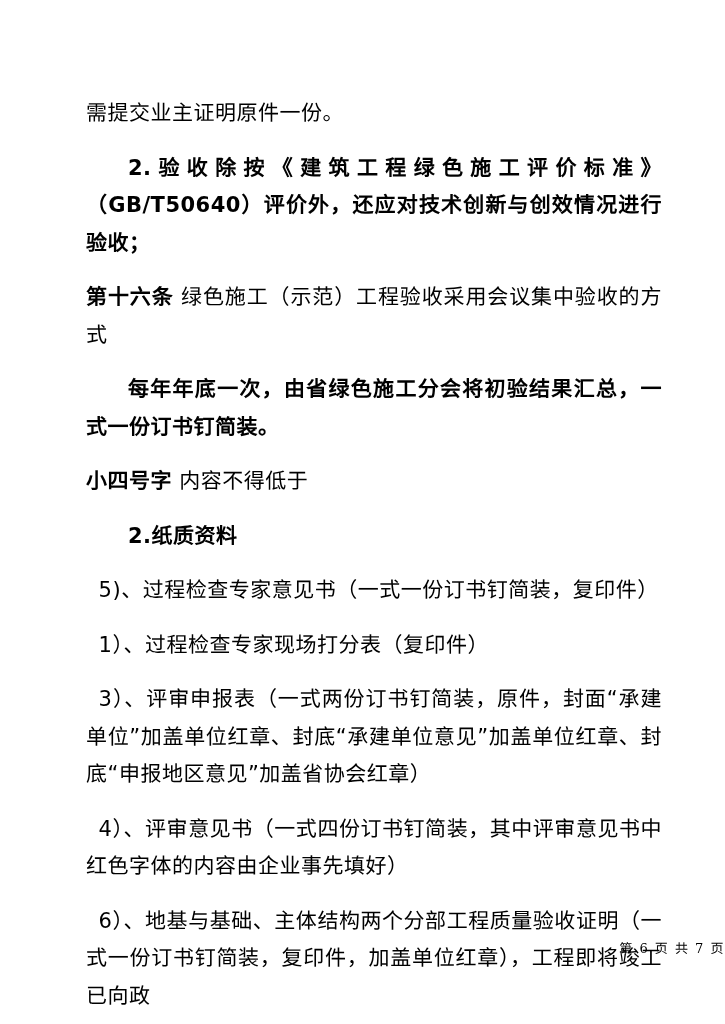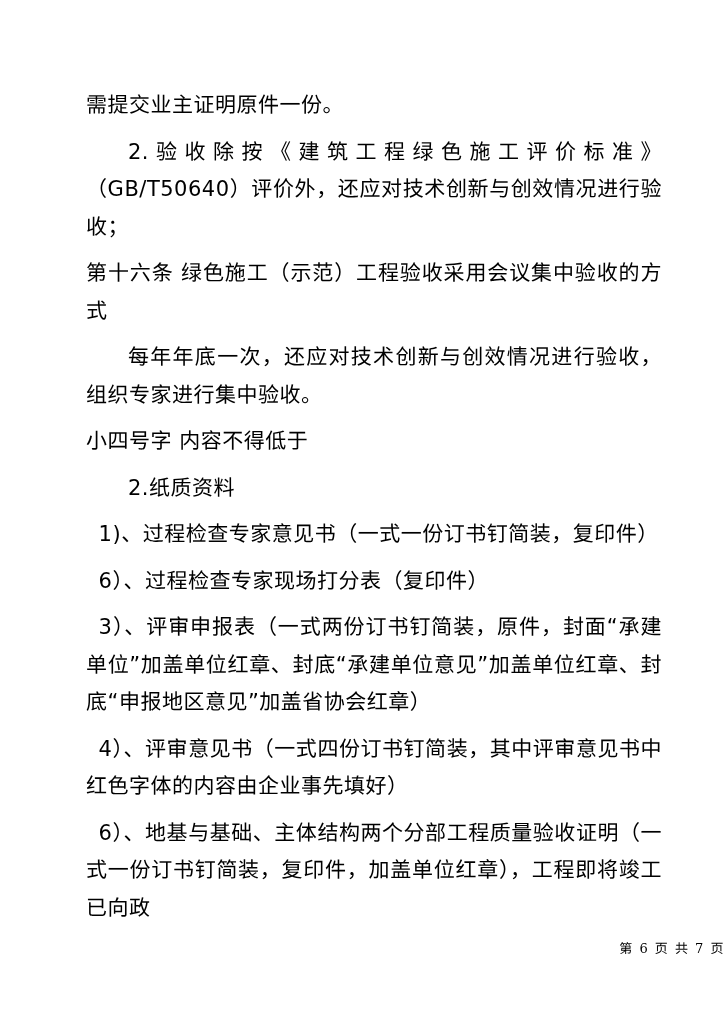--- a/index.html
+++ b/index.html
@@ -22,29 +22,29 @@
   }
   .doc-content {
     position: absolute;
     left: 86px;
     right: 63px;
     top: 78px;
   }
   .para {
     font-size: 21px;
     line-height: 37.5px;
-    margin: 9px 0;
+    margin: 17px 0;
     text-align: justify;
     text-justify: inter-ideograph;
     letter-spacing: 0.5px;
   }
   .flush  { text-indent: 0; }
-  .indent { text-indent: 2em; }
+  .indent { text-indent: 2em; font-weight: bold; }
   .item   { text-indent: 0.6em; }
-  .bold-prefix { font-weight: normal; }
+  .bold-prefix { font-weight: bold; }
   .page-footer {
     position: absolute;
     left: 0;
     right: 0;
     top: 938px;
     text-align: right;
     font-family: "DejaVu Serif", serif;
     font-size: 13px;
     letter-spacing: 1.5px;
     color: #000000;
@@ -56,30 +56,30 @@
 <div class="doc-page">
 
   <div class="doc-content">
 
     <p class="para flush"><span>需提交业主证明原件一份。</span></p>
 
     <p class="para indent"><span>2.验收除按《建筑工程绿色施工评价标准》（GB/T50640）评价外，还应对技术创新与创效情况进行验收；</span></p>
 
     <p class="para flush"><span class="bold-prefix">第十六条</span><span> 绿色施工（示范）工程验收采用会议集中验收的方式</span></p>
 
-    <p class="para indent"><span>每年年底一次，还应对技术创新与创效情况进行验收，组织专家进行集中验收。</span></p>
+    <p class="para indent"><span>每年年底一次，由省绿色施工分会将初验结果汇总，一式一份订书钉简装。</span></p>
 
 
     <p class="para flush"><span class="bold-prefix">小四号字</span><span> 内容不得低于</span></p>
 
     <p class="para indent"><span>2.纸质资料</span></p>
 
-    <p class="para item"><span>1)、过程检查专家意见书（一式一份订书钉简装，复印件）</span></p>
+    <p class="para item"><span>5)、过程检查专家意见书（一式一份订书钉简装，复印件）</span></p>
 
-    <p class="para item"><span>6）、过程检查专家现场打分表（复印件）</span></p>
+    <p class="para item"><span>1）、过程检查专家现场打分表（复印件）</span></p>
 
     <p class="para item"><span>3）、评审申报表（一式两份订书钉简装，原件，封面“承建单位”加盖单位红章、封底“承建单位意见”加盖单位红章、封底“申报地区意见”加盖省协会红章）</span></p>
 
     <p class="para item"><span>4）、评审意见书（一式四份订书钉简装，其中评审意见书中红色字体的内容由企业事先填好）</span></p>
 
 
     <p class="para item"><span>6）、地基与基础、主体结构两个分部工程质量验收证明（一式一份订书钉简装，复印件，加盖单位红章），工程即将竣工已向政</span></p>
 
   </div>
 

